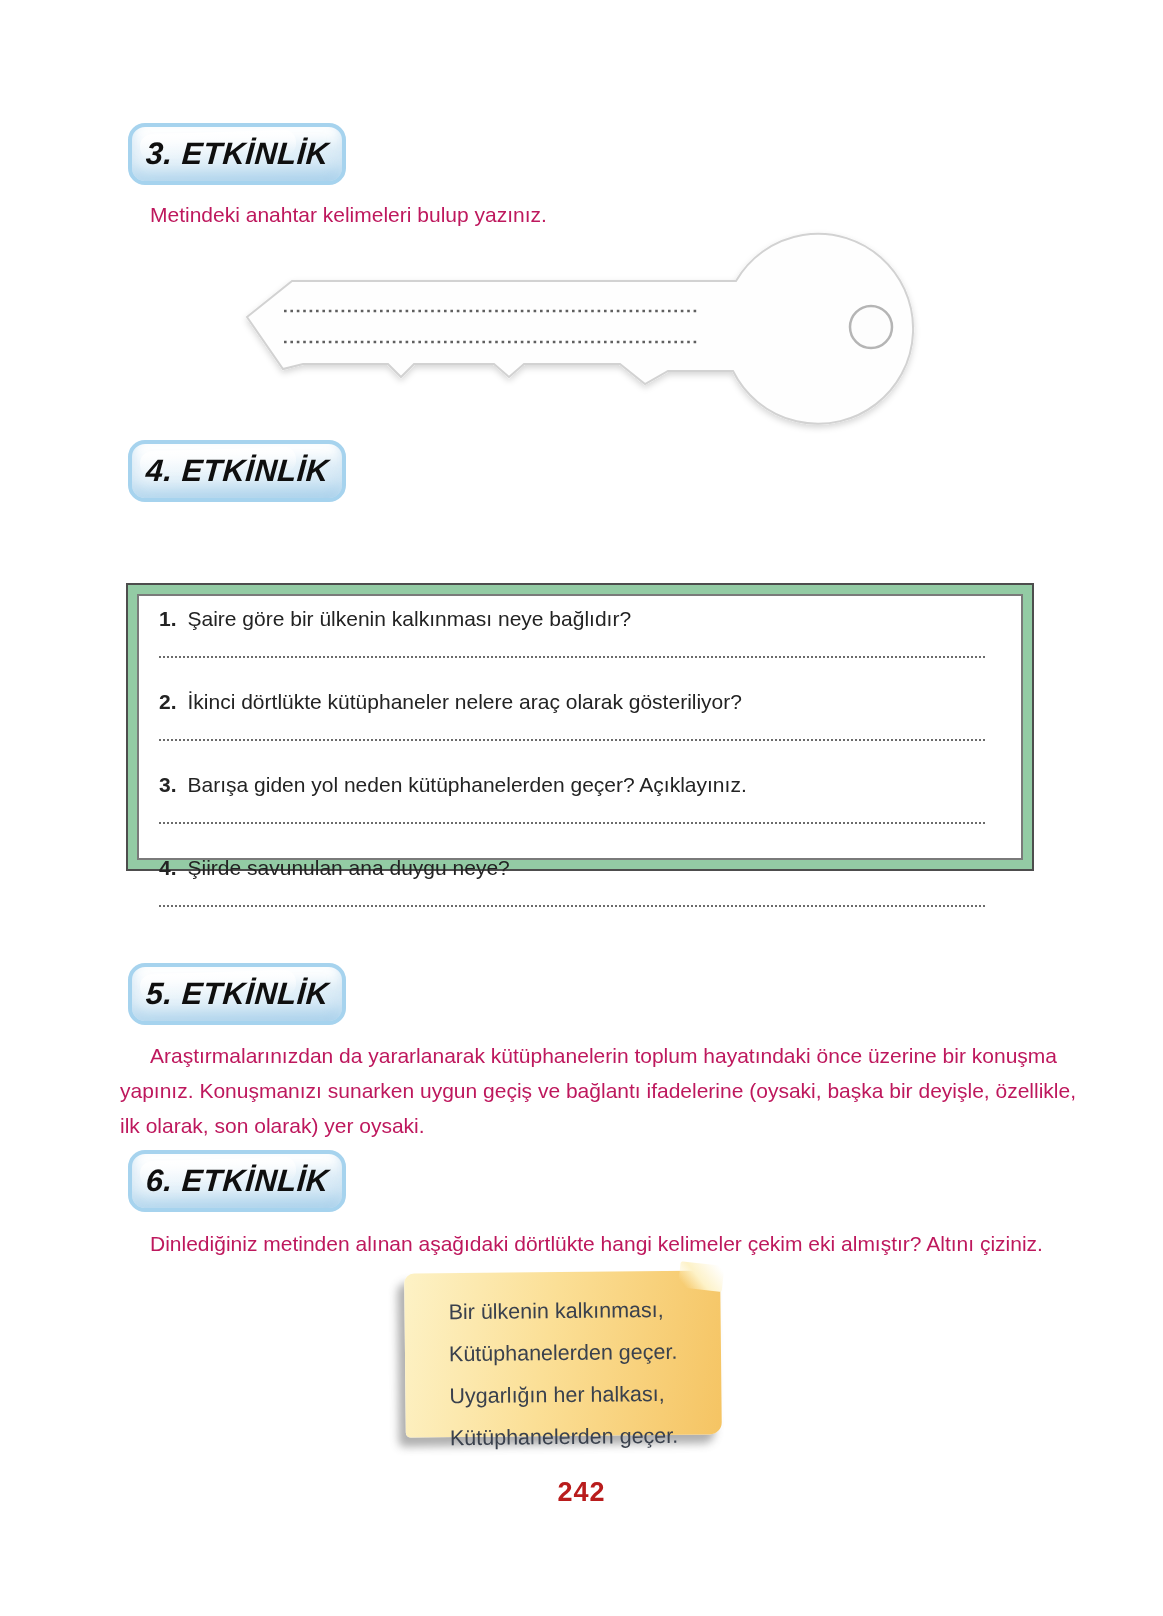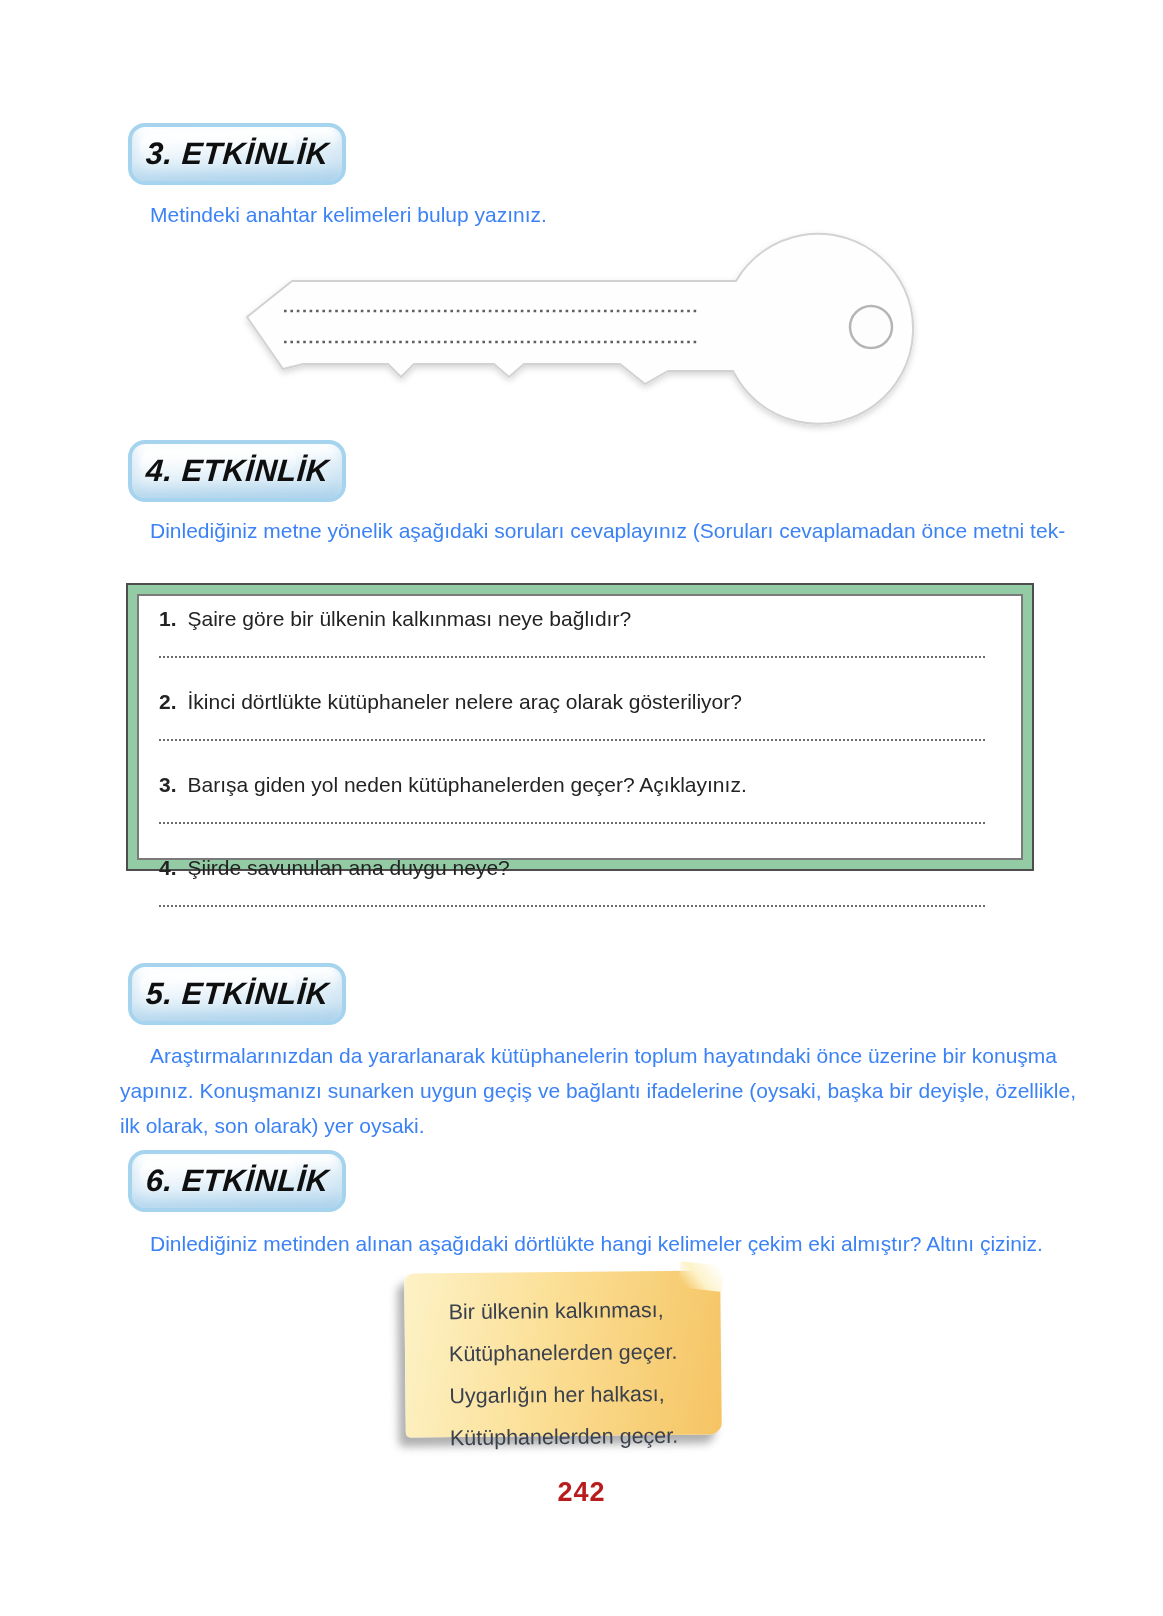--- a/index.html
+++ b/index.html
@@ -18,21 +18,21 @@
   .badge::before{
     content:"";position:absolute;left:8px;top:5px;right:46px;height:26px;
     background:linear-gradient(180deg,rgba(255,255,255,.95),rgba(255,255,255,0));
     border-radius:12px;transform:rotate(-2deg);
   }
   .badge span{
     position:relative;font-weight:bold;font-style:italic;font-size:31px;
     letter-spacing:.5px;color:#0f0f0f;transform:skewX(-4deg);white-space:nowrap;
   }
   
-  .para{position:absolute;left:120px;width:928px;font-size:21px;line-height:35px;color:#3b82f6;}
+  .para{position:absolute;left:120px;width:928px;font-size:21px;line-height:35px;color:#be185d;}
   .para .ln{white-space:nowrap;}
   .para .indent{padding-left:30px;}
   
   .key-svg{position:absolute;left:238px;top:226px;}
   
   .qbox{
     position:absolute;left:128px;top:585px;width:904px;height:284px;box-sizing:border-box;
     background:#ffffff;border:9px solid #93cba4;
     box-shadow:0 0 0 2px #4d4d4d, inset 0 0 0 2px #7a7a7a;
     padding:13px 38px 0 22px;
@@ -91,21 +91,20 @@
     <circle cx="871" cy="327" r="21" fill="#fdfdfd" stroke="#b5b5b5" stroke-width="2.5"></circle>
     <line x1="284" y1="311" x2="700" y2="311" stroke="#5f5f5f" stroke-width="2.4" stroke-dasharray="2.6,3.8"></line>
     <line x1="284" y1="342" x2="700" y2="342" stroke="#5f5f5f" stroke-width="2.4" stroke-dasharray="2.6,3.8"></line>
   </svg>
 
   <div class="badge" style="top:440px;">
     <span>4. ETKİNLİK</span>
   </div>
 
   <div class="para" style="top:513px;">
-    <div class="ln indent">Dinlediğiniz metne yönelik aşağıdaki soruları cevaplayınız (Soruları cevaplamadan önce metni tek-</div>
   </div>
 
   <div class="qbox">
     <div class="question">
       <span class="qnum">1.</span><span>Şaire göre bir ülkenin kalkınması neye bağlıdır?</span>
     </div>
     <div class="dotline"></div>
 
     <div class="question qgap">
       <span class="qnum">2.</span><span>İkinci dörtlükte kütüphaneler nelere araç olarak gösteriliyor?</span>

